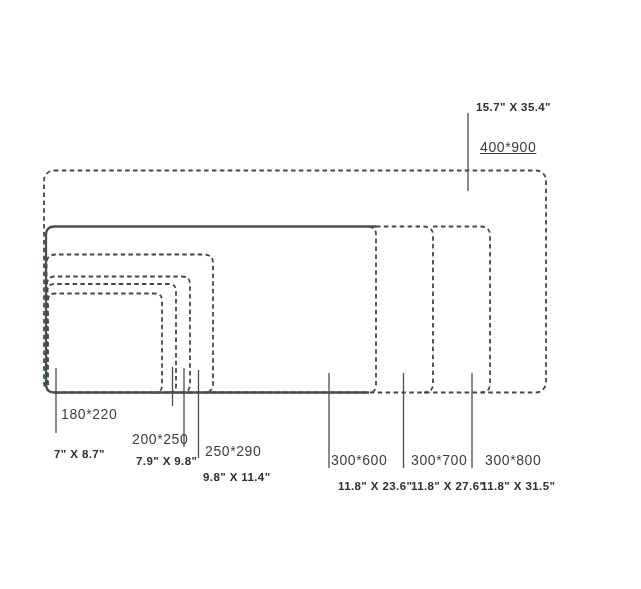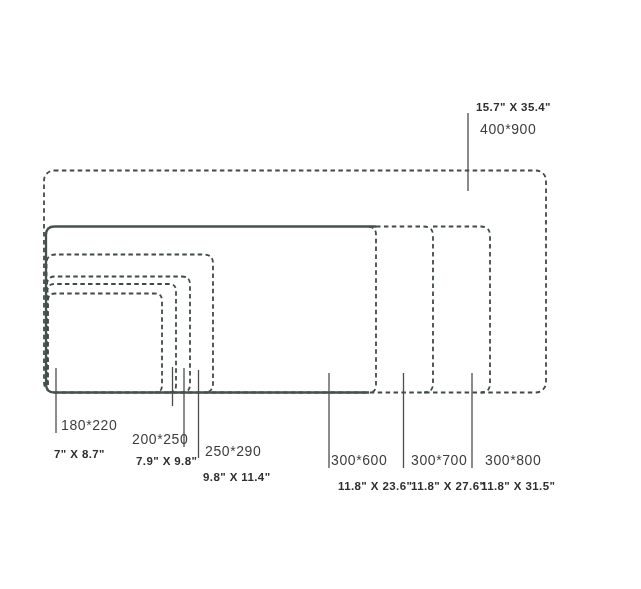--- a/index.html
+++ b/index.html
@@ -55,23 +55,23 @@
     <line x1="172.5" y1="367" x2="172.5" y2="406" stroke="#4d4d4d" stroke-width="1.3"></line>
     <line x1="184" y1="368" x2="184" y2="447" stroke="#4d4d4d" stroke-width="1.3"></line>
     <line x1="198.5" y1="370" x2="198.5" y2="458" stroke="#4d4d4d" stroke-width="1.3"></line>
     <line x1="329" y1="373" x2="329" y2="468" stroke="#4d4d4d" stroke-width="1.3"></line>
     <line x1="403.5" y1="373" x2="403.5" y2="468" stroke="#4d4d4d" stroke-width="1.3"></line>
     <line x1="472" y1="373" x2="472" y2="468" stroke="#4d4d4d" stroke-width="1.3"></line>
     <line x1="468" y1="113" x2="468" y2="191" stroke="#4d4d4d" stroke-width="1.3"></line>
   </svg>
 
   <div class="lbl inch" style="left:476px;top:101px;">15.7" X 35.4"</div>
-  <div class="lbl" style="left:480px;top:121px;">400*900</div>
+  <div class="lbl" style="left:480px;top:139px;text-decoration:underline;">400*900</div>
 
-  <div class="lbl" style="left:61px;top:417px;">180*220</div>
+  <div class="lbl" style="left:61px;top:406px;">180*220</div>
   <div class="lbl inch" style="left:54px;top:448px;">7" X 8.7"</div>
 
   <div class="lbl" style="left:132px;top:431px;">200*250</div>
   <div class="lbl inch" style="left:136px;top:455px;">7.9" X 9.8"</div>
 
   <div class="lbl" style="left:205px;top:443px;">250*290</div>
   <div class="lbl inch" style="left:203px;top:471px;">9.8" X 11.4"</div>
 
   <div class="lbl" style="left:331px;top:452px;">300*600</div>
   <div class="lbl inch" style="left:338px;top:480px;">11.8" X 23.6"</div>

